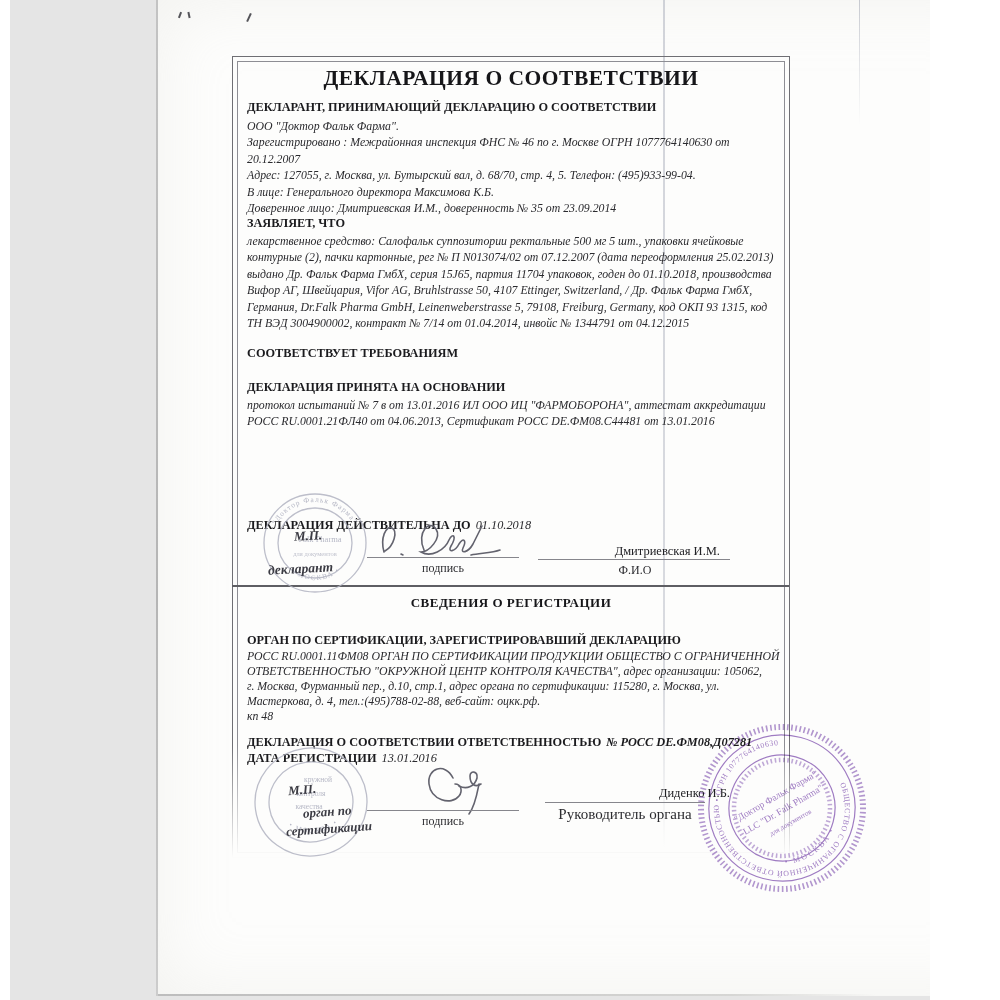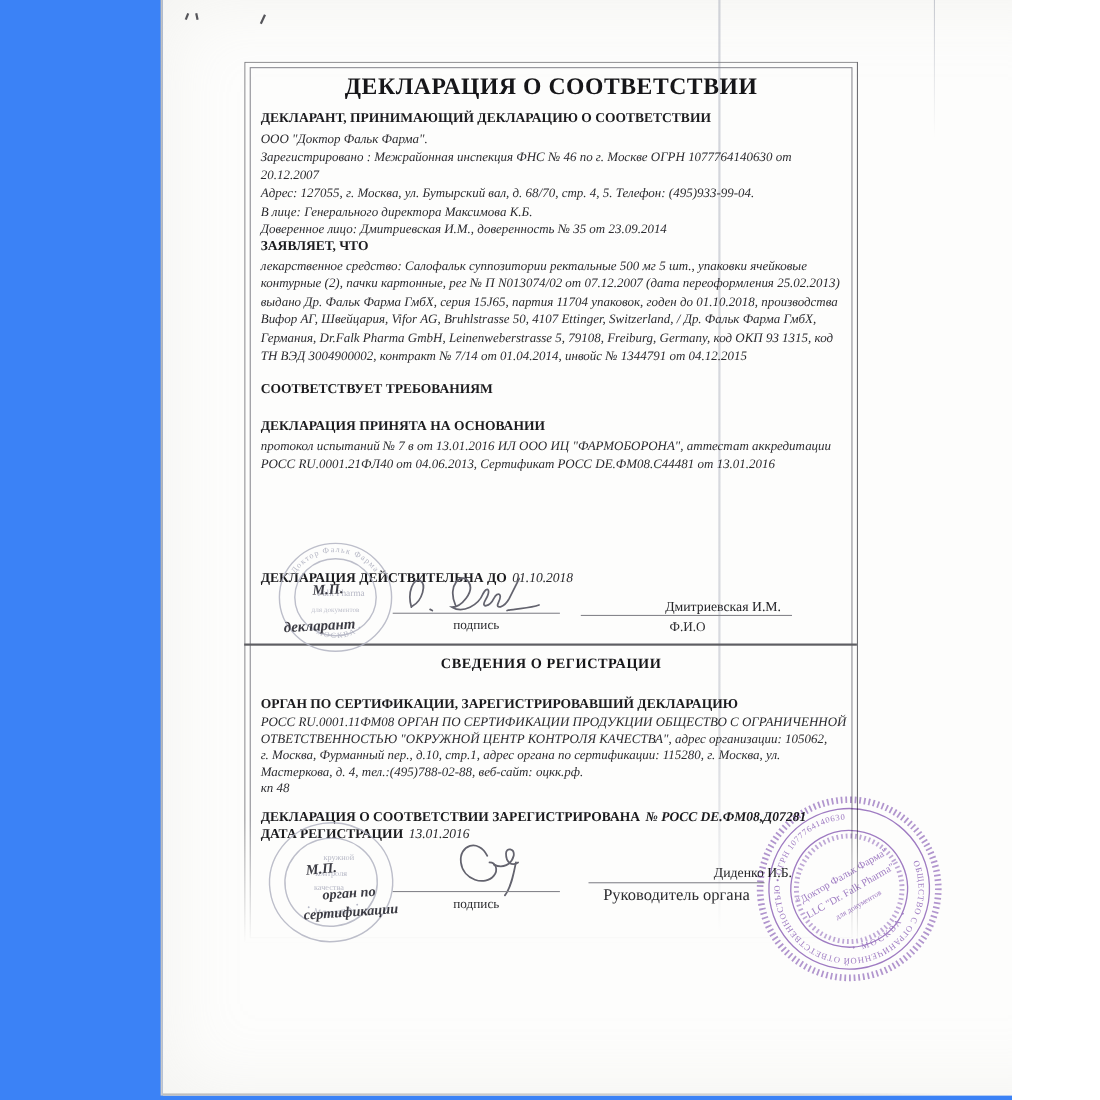--- a/index.html
+++ b/index.html
@@ -1,17 +1,17 @@
 <!DOCTYPE html>
 <html><head>
 <meta charset="utf-8">
 <style>
   html,body{margin:0;padding:0;background:#ffffff;}
-  .canvas{position:relative;width:920px;height:1000px;background:#3b82f6;overflow:hidden;
-          font-family:"Liberation Serif","DejaVu Serif",serif;color:#222226;}
+  .canvas{position:relative;width:920px;height:1000px;background:#e5e5e5;overflow:hidden;
+          font-family:"Liberation Serif","DejaVu Serif",serif;color:#222226;margin-left:10px;}
   .paper{position:absolute;left:148px;top:0;width:852px;height:996px;background:#fdfdfc;
          box-shadow:inset 0 0 70px rgba(205,205,198,.22);}
   .paper-left-edge{position:absolute;left:146px;top:0;width:2px;height:996px;
          background:linear-gradient(#c3c3c3,#b5b5b5 60%,#cccccc);}
   .paper-bottom-edge{position:absolute;left:148px;top:994px;width:718px;height:2px;
          background:linear-gradient(to right,#bdbdbd,#d6d6d4 80%,rgba(255,255,255,0));}
   .crease-mid{position:absolute;left:653px;top:0;width:2px;height:848px;
          background:linear-gradient(rgba(158,163,178,.45),rgba(158,163,178,.38) 80%,rgba(158,163,178,0));}
   .crease-right{position:absolute;left:849px;top:0;width:1px;height:125px;
          background:linear-gradient(rgba(150,155,170,.5),rgba(150,155,170,0));}
@@ -116,21 +116,21 @@
 
   <div class="t doc-title" style="top:595px;font-size:13px;">СВЕДЕНИЯ О РЕГИСТРАЦИИ</div>
   <div class="t h" style="left:237px;top:633px;">ОРГАН ПО СЕРТИФИКАЦИИ, ЗАРЕГИСТРИРОВАВШИЙ ДЕКЛАРАЦИЮ</div>
   <div class="t body-text" style="left:237px;top:649px;line-height:14.9px;">РОСС RU.0001.11ФМ08 ОРГАН ПО СЕРТИФИКАЦИИ ПРОДУКЦИИ ОБЩЕСТВО С ОГРАНИЧЕННОЙ
 ОТВЕТСТВЕННОСТЬЮ "ОКРУЖНОЙ ЦЕНТР КОНТРОЛЯ КАЧЕСТВА", адрес организации: 105062,
 г. Москва, Фурманный пер., д.10, стр.1, адрес органа по сертификации: 115280, г. Москва, ул.
 Мастеркова, д. 4, тел.:(495)788-02-88, веб-сайт: оцкк.рф.
 кп 48</div>
 
   <div class="t kv" style="left:237px;top:720px;">
-    <span class="b">ДЕКЛАРАЦИЯ О СООТВЕТСТВИИ ЗАРЕГИСТРИРОВАНА</span><span class="bi">№ РОСС DE.ФМ08,Д07281</span>
+    <span class="b">ДЕКЛАРАЦИЯ О СООТВЕТСТВИИ ОТВЕТСТВЕННОСТЬЮ</span><span class="bi">№ РОСС DE.ФМ08,Д07281</span>
   </div>
   <div class="t kv" style="left:237px;top:736px;">
     <span class="b">ДАТА РЕГИСТРАЦИИ</span><span class="i">13.01.2016</span>
   </div>
 
   <svg class="gray-stamp" style="left:238px;top:740px;" width="126" height="126" viewBox="0 0 126 126">
     <g fill="none" stroke="#b2b4c2" stroke-width="1.3">
       <ellipse cx="63" cy="62" rx="56" ry="54" transform="rotate(-8 63 62)"></ellipse>
       <ellipse cx="63" cy="62" rx="42" ry="40" transform="rotate(-8 63 62)"></ellipse>
     </g>

